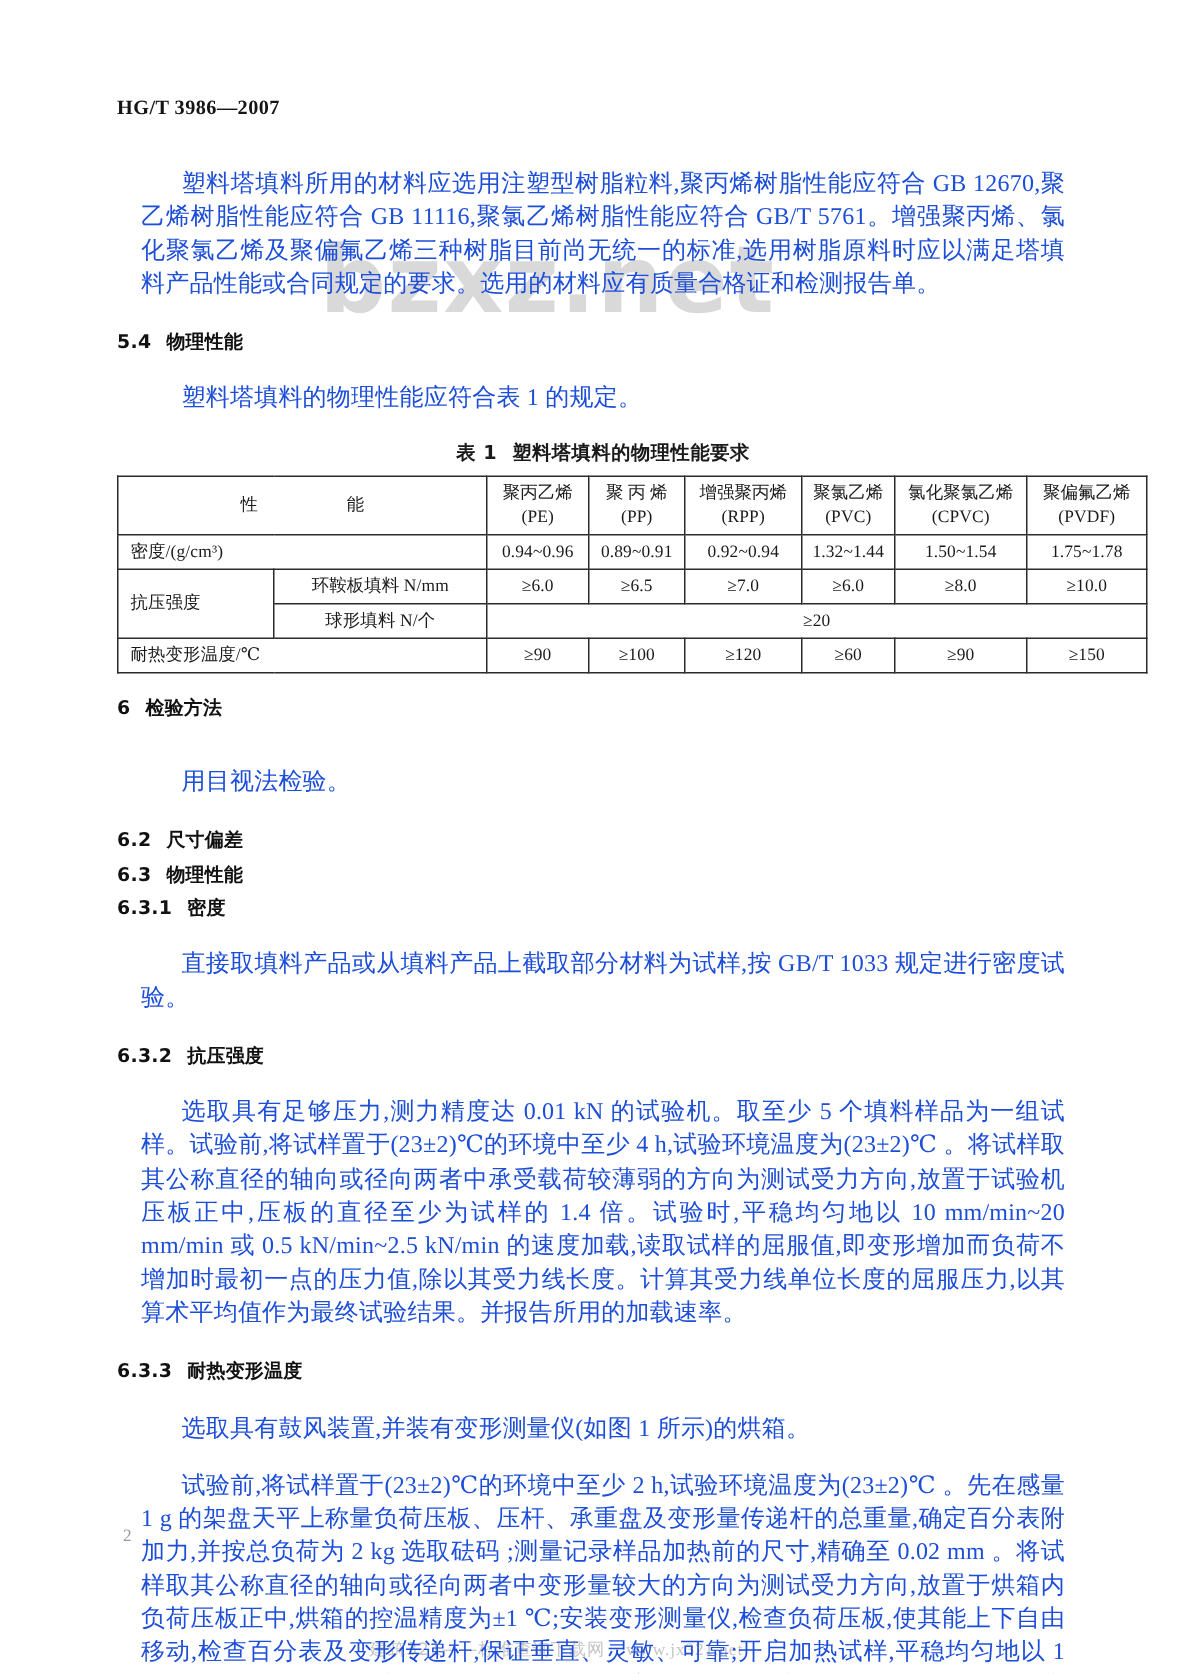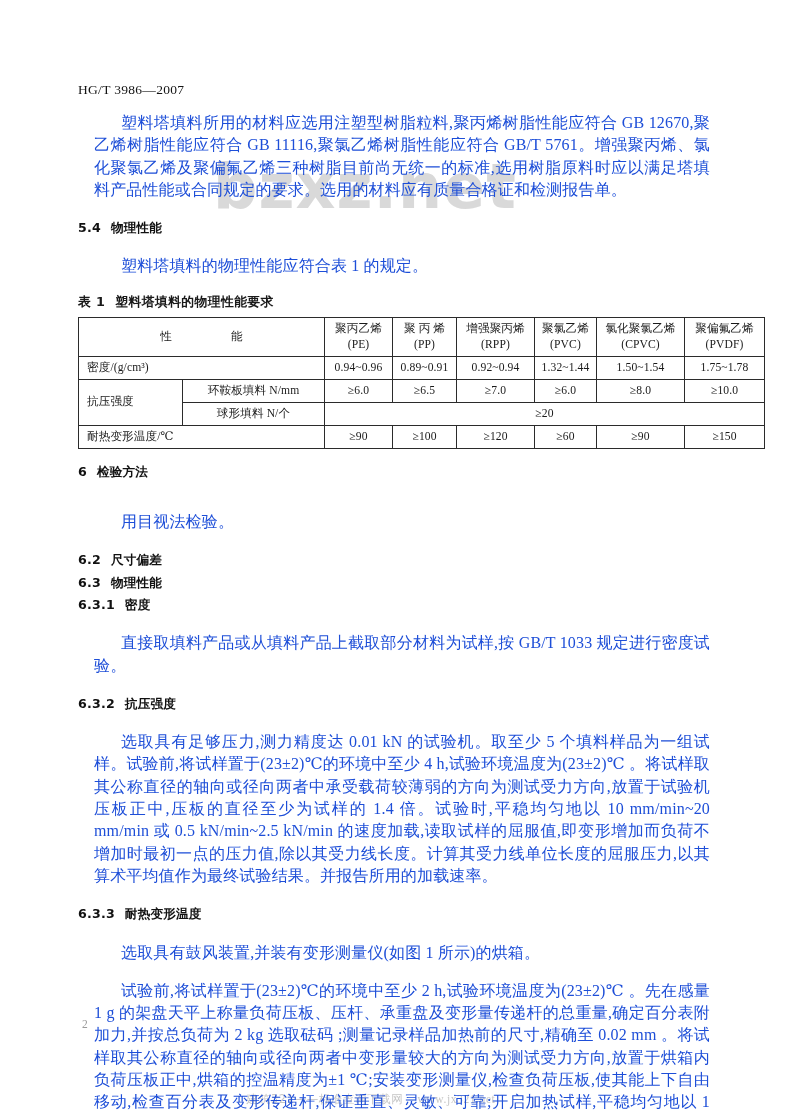--- a/index.html
+++ b/index.html
@@ -38,23 +38,23 @@
     color: #d8d8d8;
     opacity: 0.95;
     user-select: none;
     z-index: 3;
     white-space: nowrap;
   }
   
   .std-header {
     position: absolute;
     left: 78px;
-    top: 82px;
+    top: 64px;
     font-family: "Liberation Serif", serif;
-    font-weight: normal;
+    font-weight: bold;
     font-size: 13.5px;
     letter-spacing: 0.3px;
     color: #141414;
   }
   
   .content {
     position: absolute;
     left: 78px;
     top: 96px;
     width: 648px;
@@ -75,20 +75,21 @@
     font-size: 12.6px;
     font-weight: bold;
     line-height: 22.3px;
     color: #111;
     letter-spacing: 0.2px;
   }
   h4.clause .num { margin-right: 10px; }
   .sec-gap { height: 12px; }
   
   .table-caption {
+    text-align: center;
     font-family: "DejaVu Sans", "Liberation Sans", sans-serif;
     font-weight: bold;
     font-size: 12.8px;
     margin: 9px 0 6px 0;
     letter-spacing: 0.4px;
   }
   .table-caption .cap-num { margin-right: 10px; }
   table.spec {
     border-collapse: collapse;
     width: 648px;

